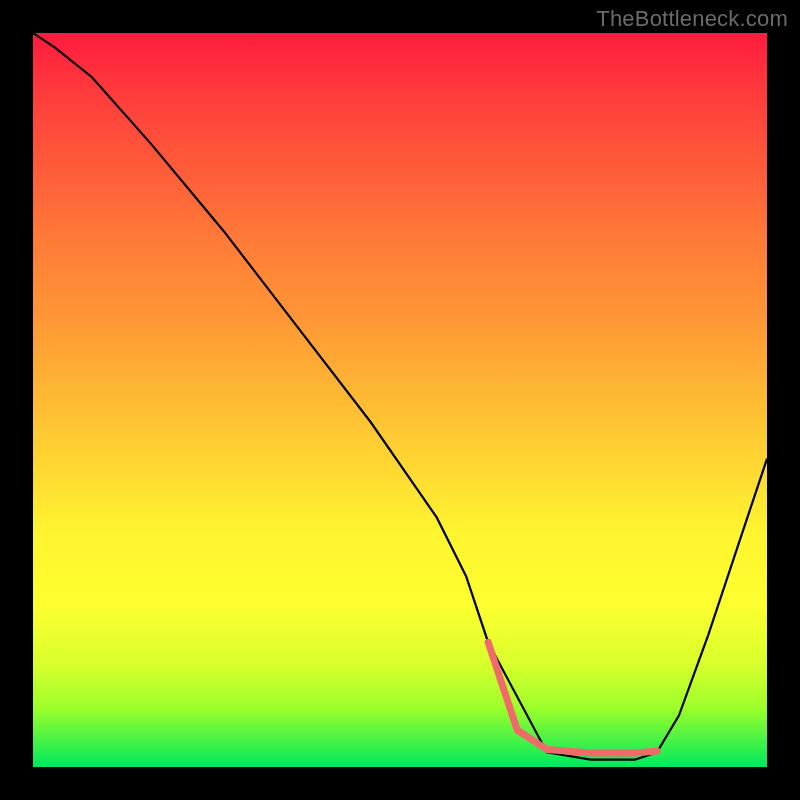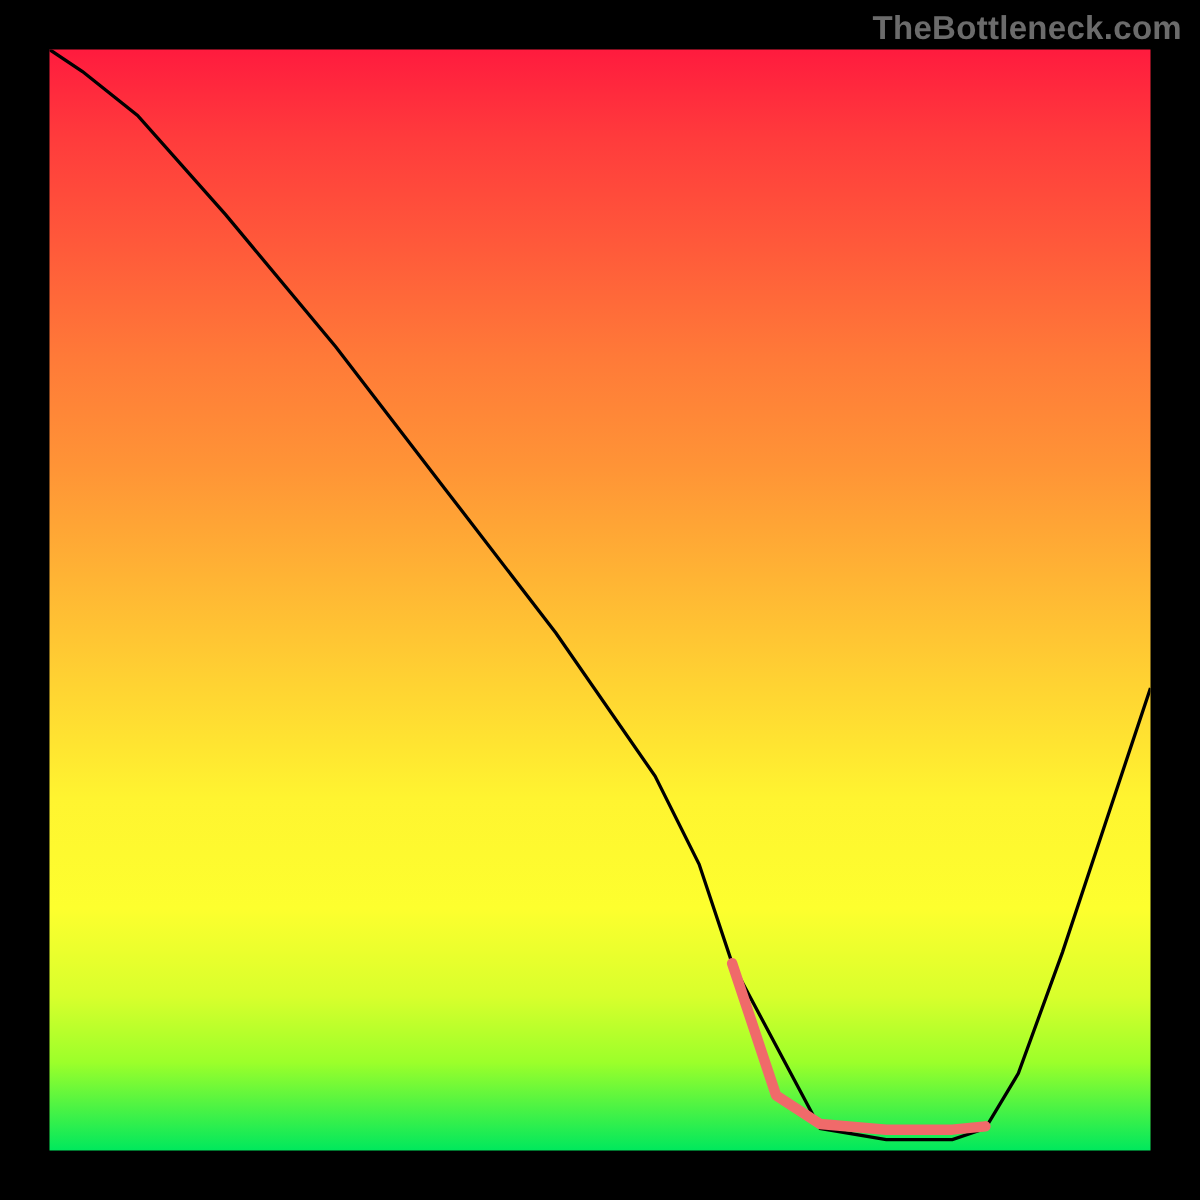--- a/index.html
+++ b/index.html
@@ -15,21 +15,21 @@
     width: 800px;
     height: 800px;
     background: #000000;
   }
   .watermark {
     position: absolute;
     top: 6px;
     right: 12px;
     font-family: Arial, Helvetica, sans-serif;
     font-size: 22px;
-    font-weight: 700;
+    font-weight: 400;
     color: #6b6b6b;
     letter-spacing: 0.2px;
     z-index: 10;
   }
   .plot-area {
     position: absolute;
     left: 33px;
     top: 33px;
     width: 734px;
     height: 734px;

